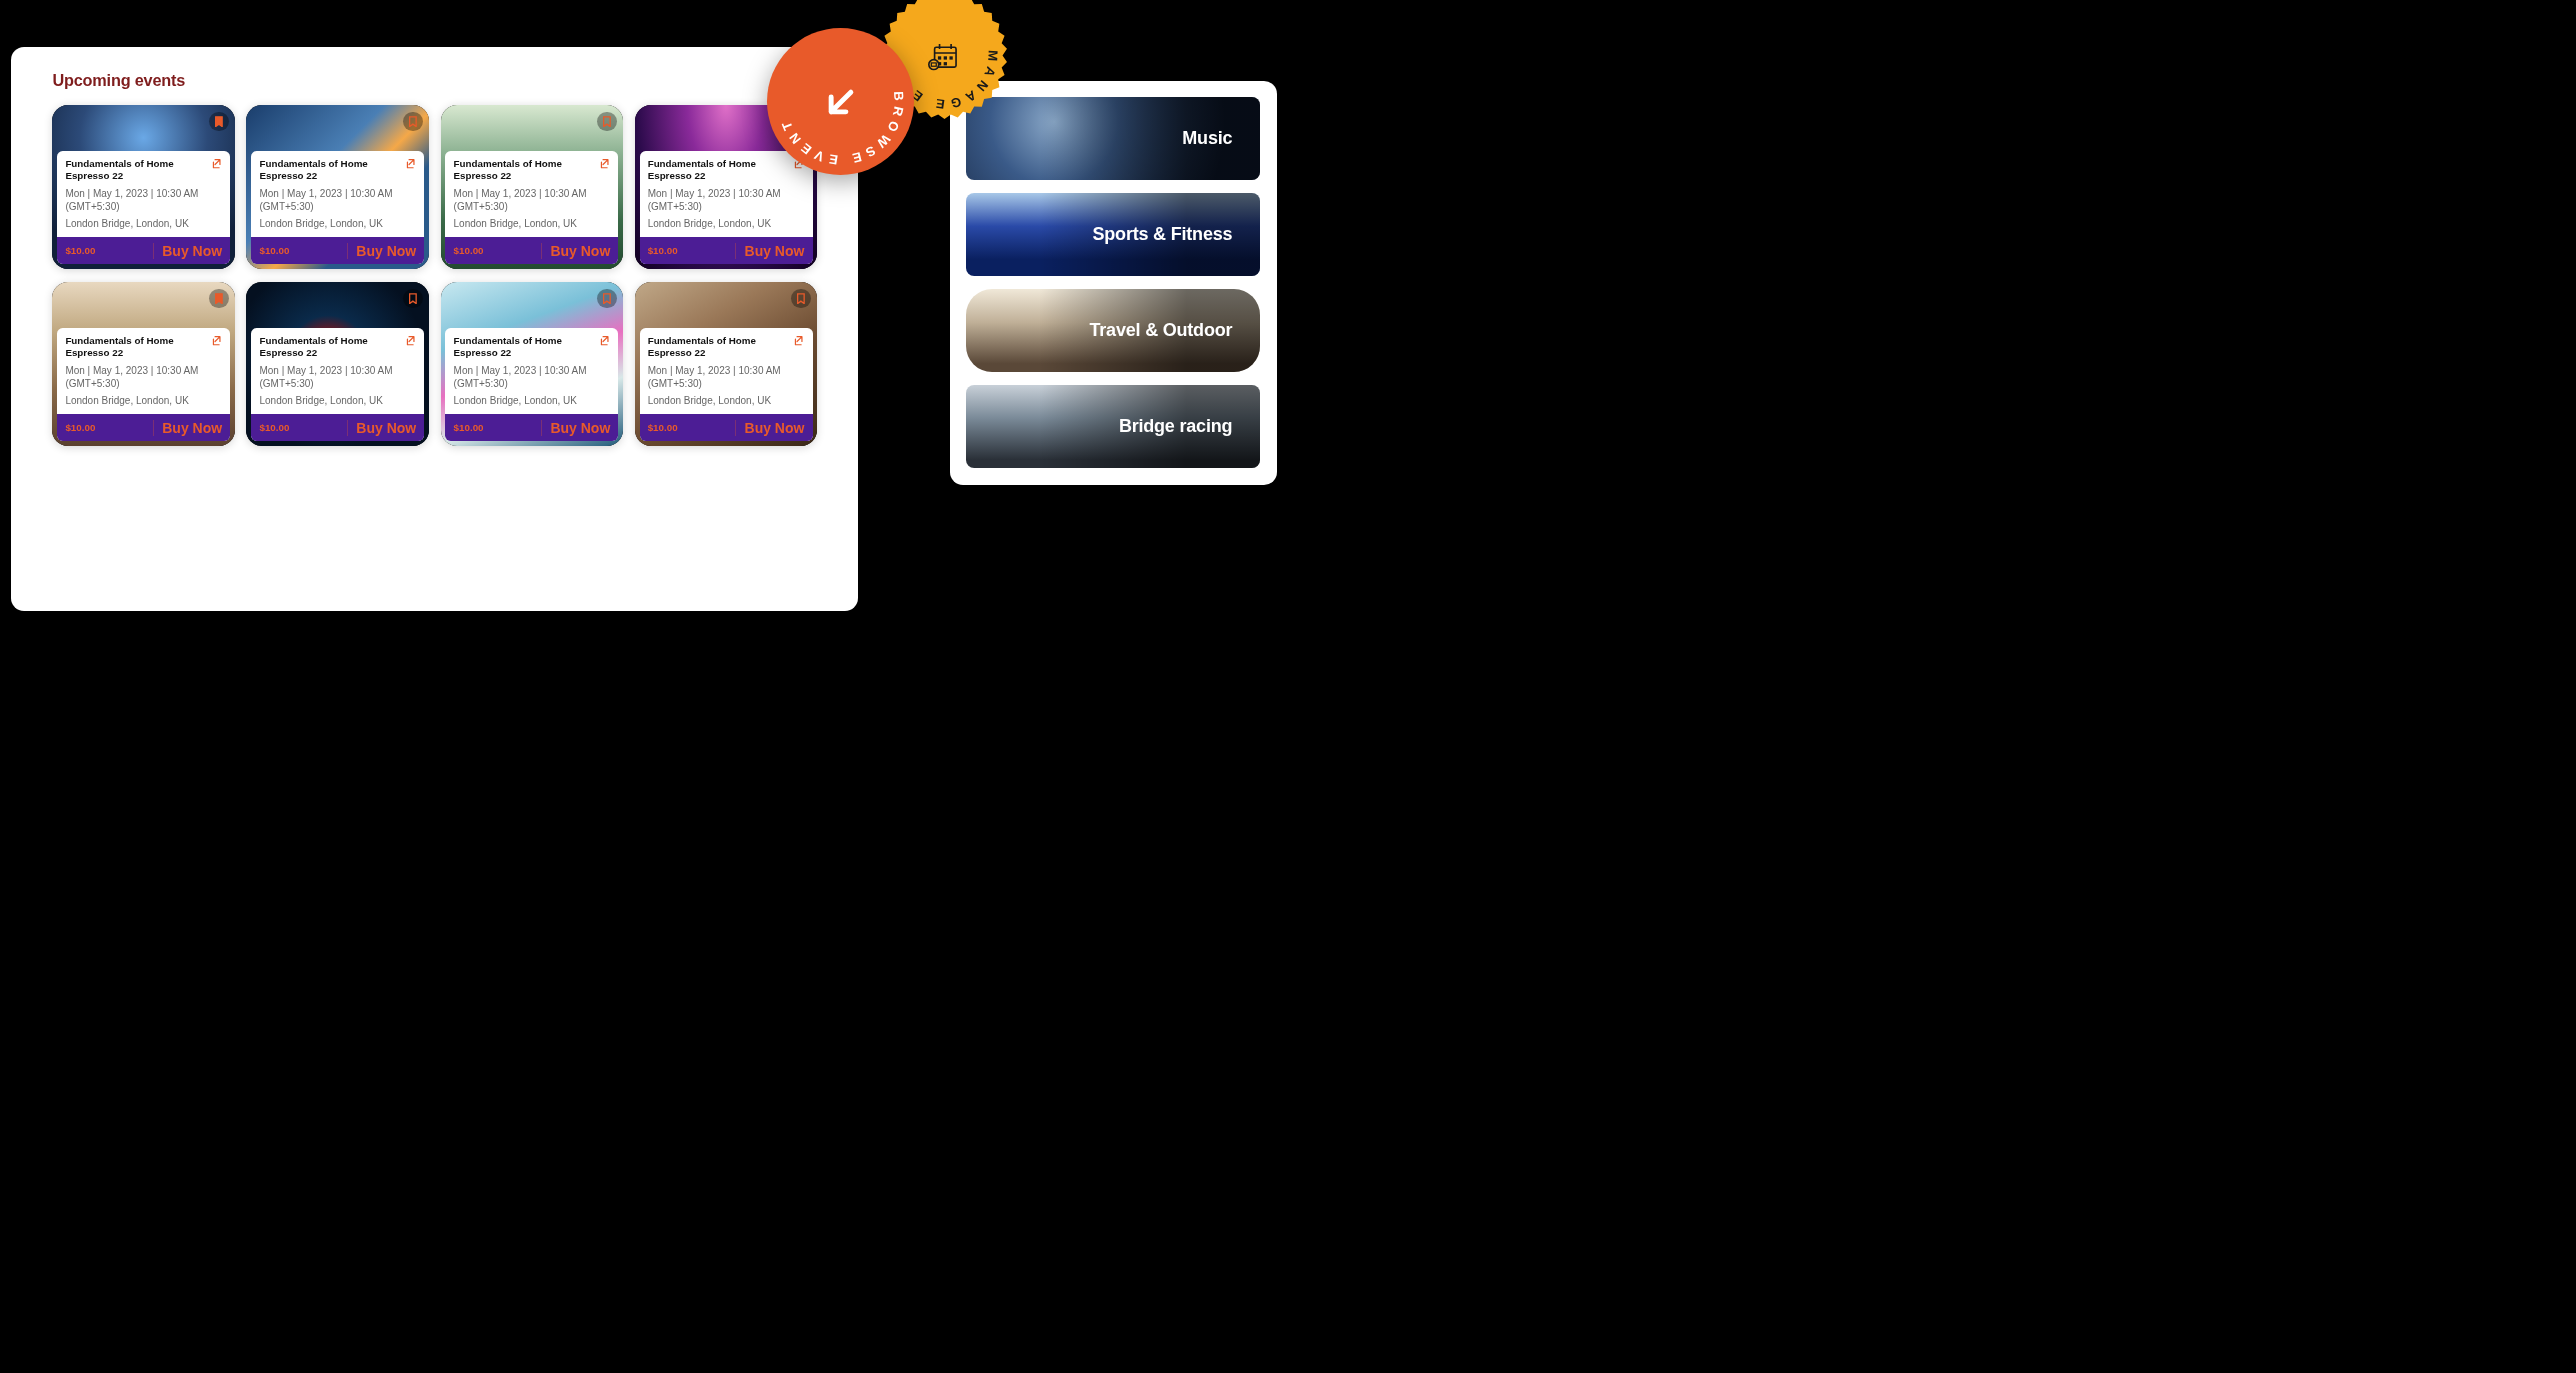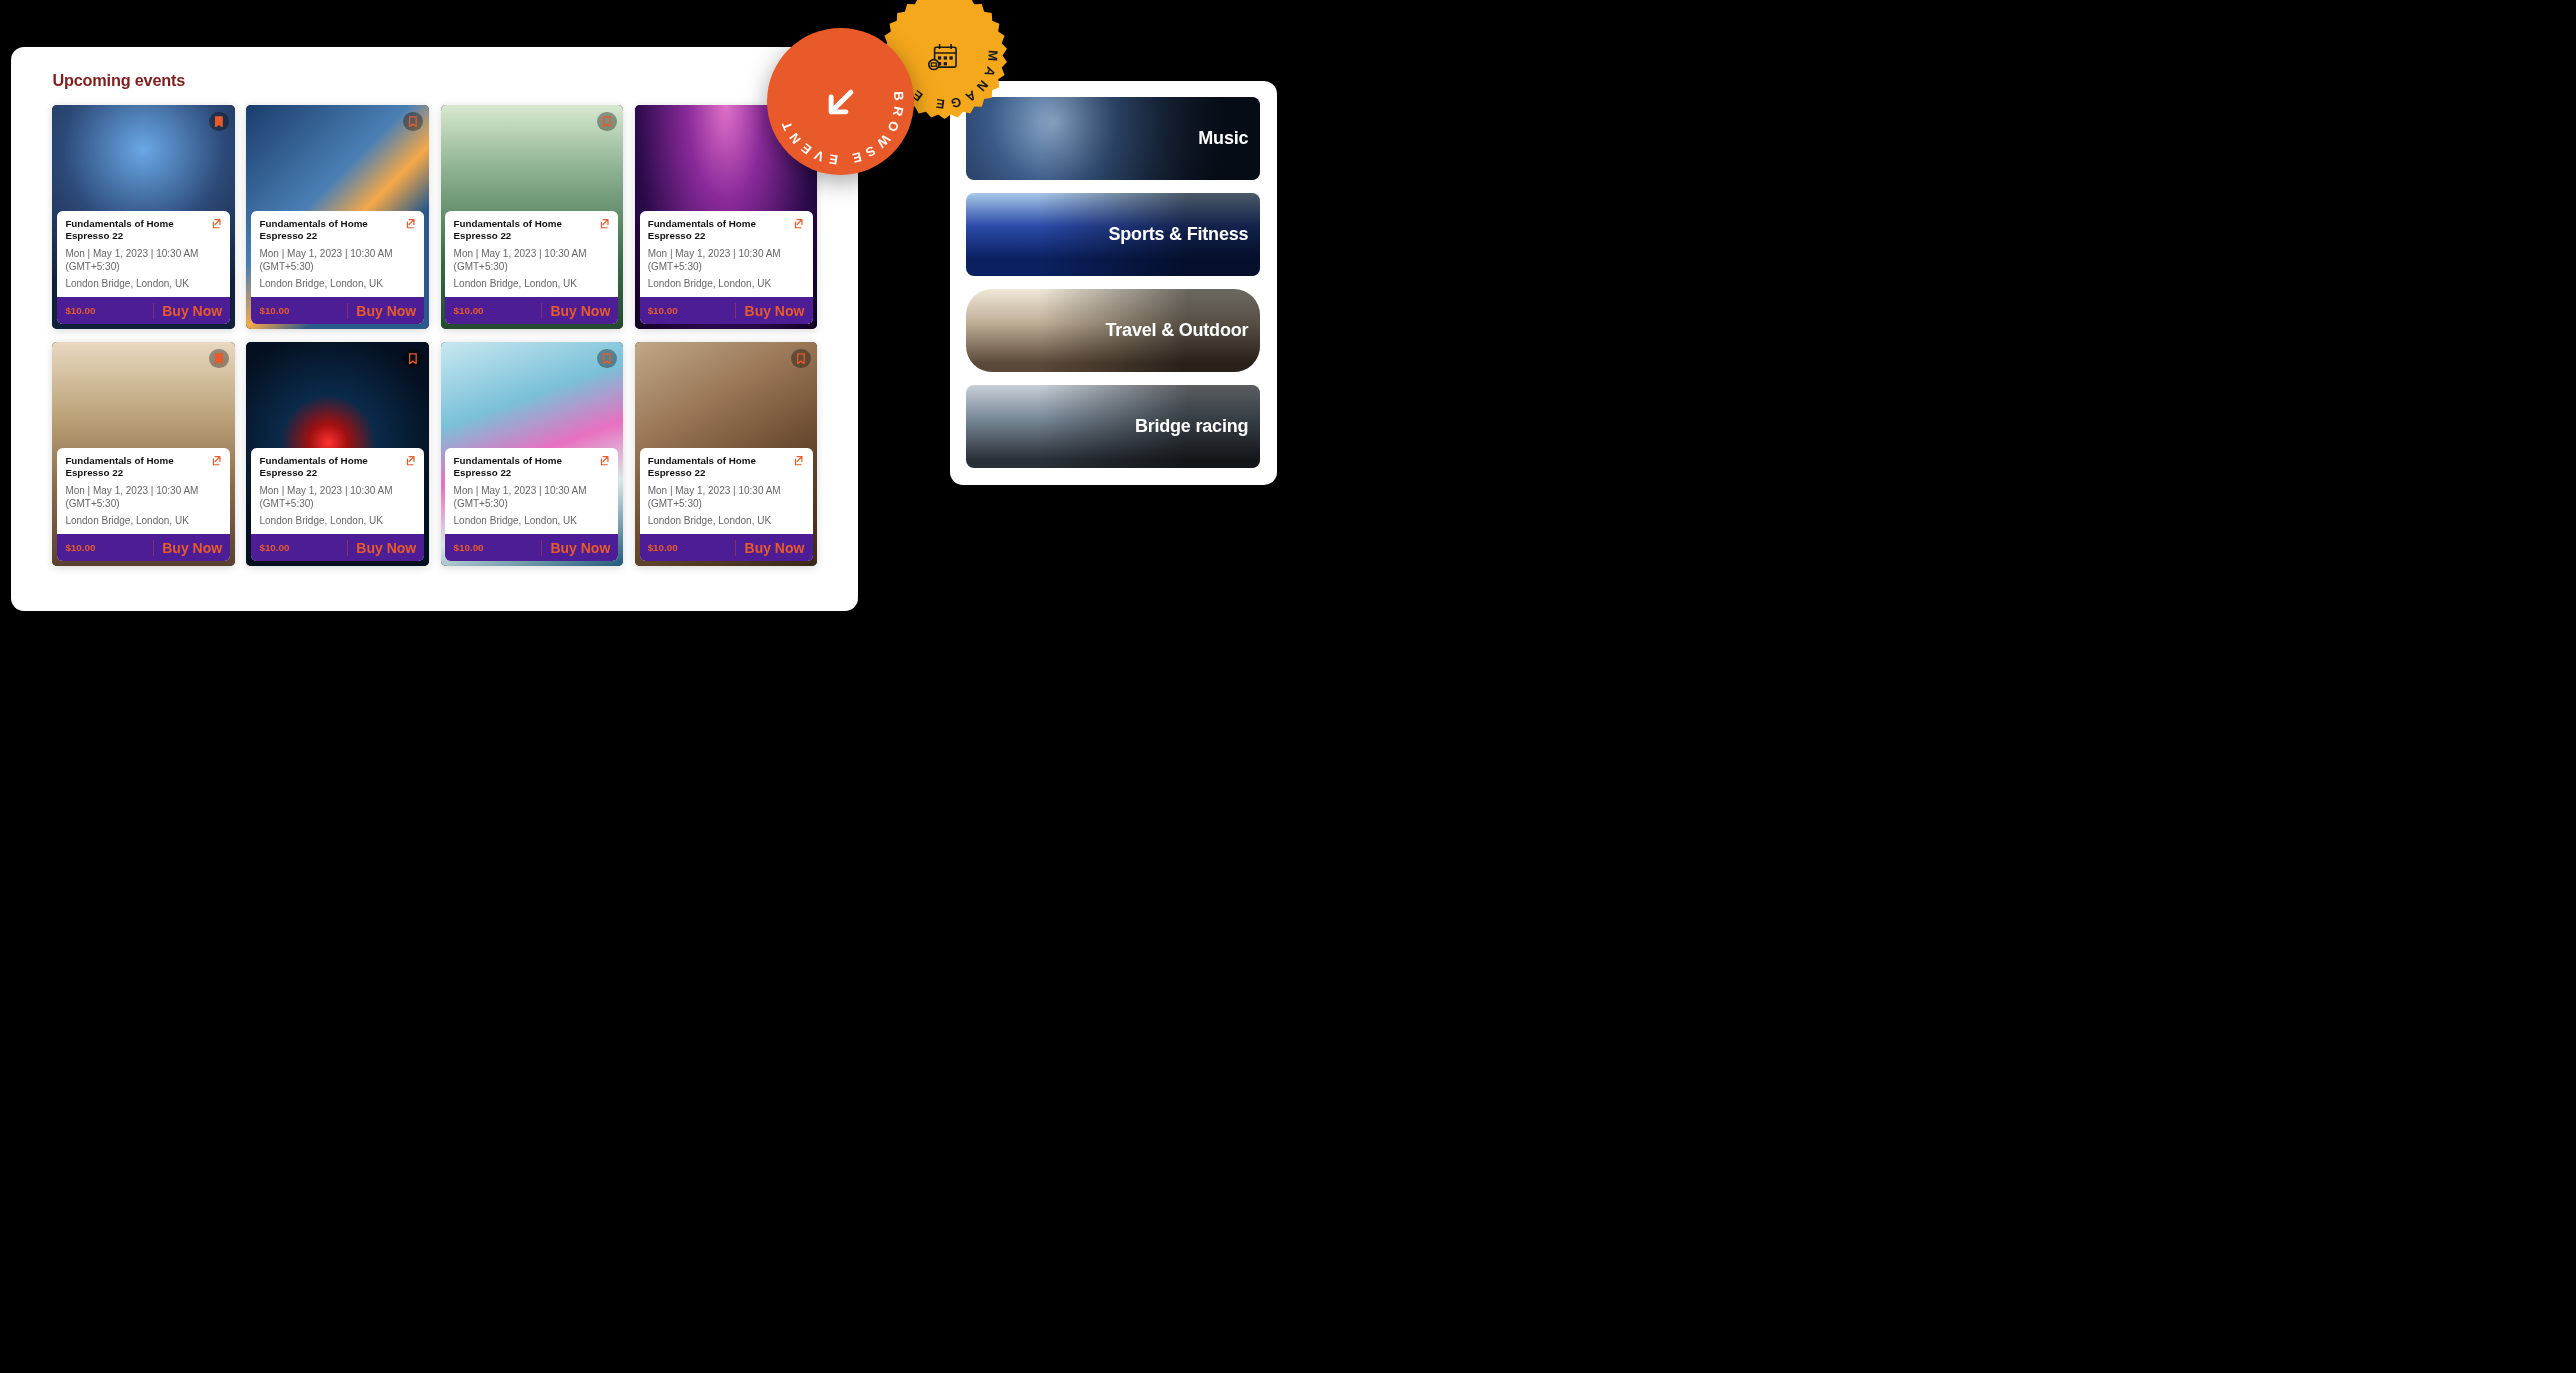--- a/index.html
+++ b/index.html
@@ -47,25 +47,25 @@
   .view-all .chev { font-size: 9px; letter-spacing: -2.4px; }
 
   .cards-grid {
     display: grid;
     grid-template-columns: repeat(4, 1fr);
     gap: 13px 11.4px;
   }
 
   .event-card {
     position: relative;
-    border-radius: 5px;
+    border-radius: 16px;
     overflow: hidden;
     background: #000;
     width: 100%;
-    height: 224px;
+    height: 164px;
     box-shadow: 0 1.6px 8.1px rgba(0,0,0,0.15);
   }
   .card-img {
     position: absolute;
     inset: 0;
   }
   .card-img.img0 { background: radial-gradient(circle at 50% 20%, #6aa8e6 0%, #2c4a78 40%, #10203a 80%); }
   .card-img.img1 { background: linear-gradient(135deg, #1a3d6b 0%, #4a7fb5 40%, #f5a848 55%, #2a5a8a 70%); }
   .card-img.img2 { background: linear-gradient(180deg, #d8e8d0 0%, #8ab090 30%, #3a6a48 70%, #234a30 100%); }
   .card-img.img3 { background: radial-gradient(ellipse at 50% 0%, #e070c8 0%, #8a2a9a 30%, #2a0a4a 70%, #100020 100%); }
@@ -163,21 +163,21 @@
     gap: 13px;
   }
   .cat-tile {
     position: relative;
     height: 83px;
     border-radius: 8.1px;
     overflow: hidden;
     display: flex;
     align-items: center;
     justify-content: flex-end;
-    padding-right: 12px;
+    padding-right: 28px;
     cursor: pointer;
   }
   .cat-tile::before {
     content: "";
     position: absolute;
     inset: 0;
     background: linear-gradient(90deg, rgba(0,0,0,0) 25%, rgba(0,0,0,0.55) 75%);
   }
   .cat-label {
     position: relative;

